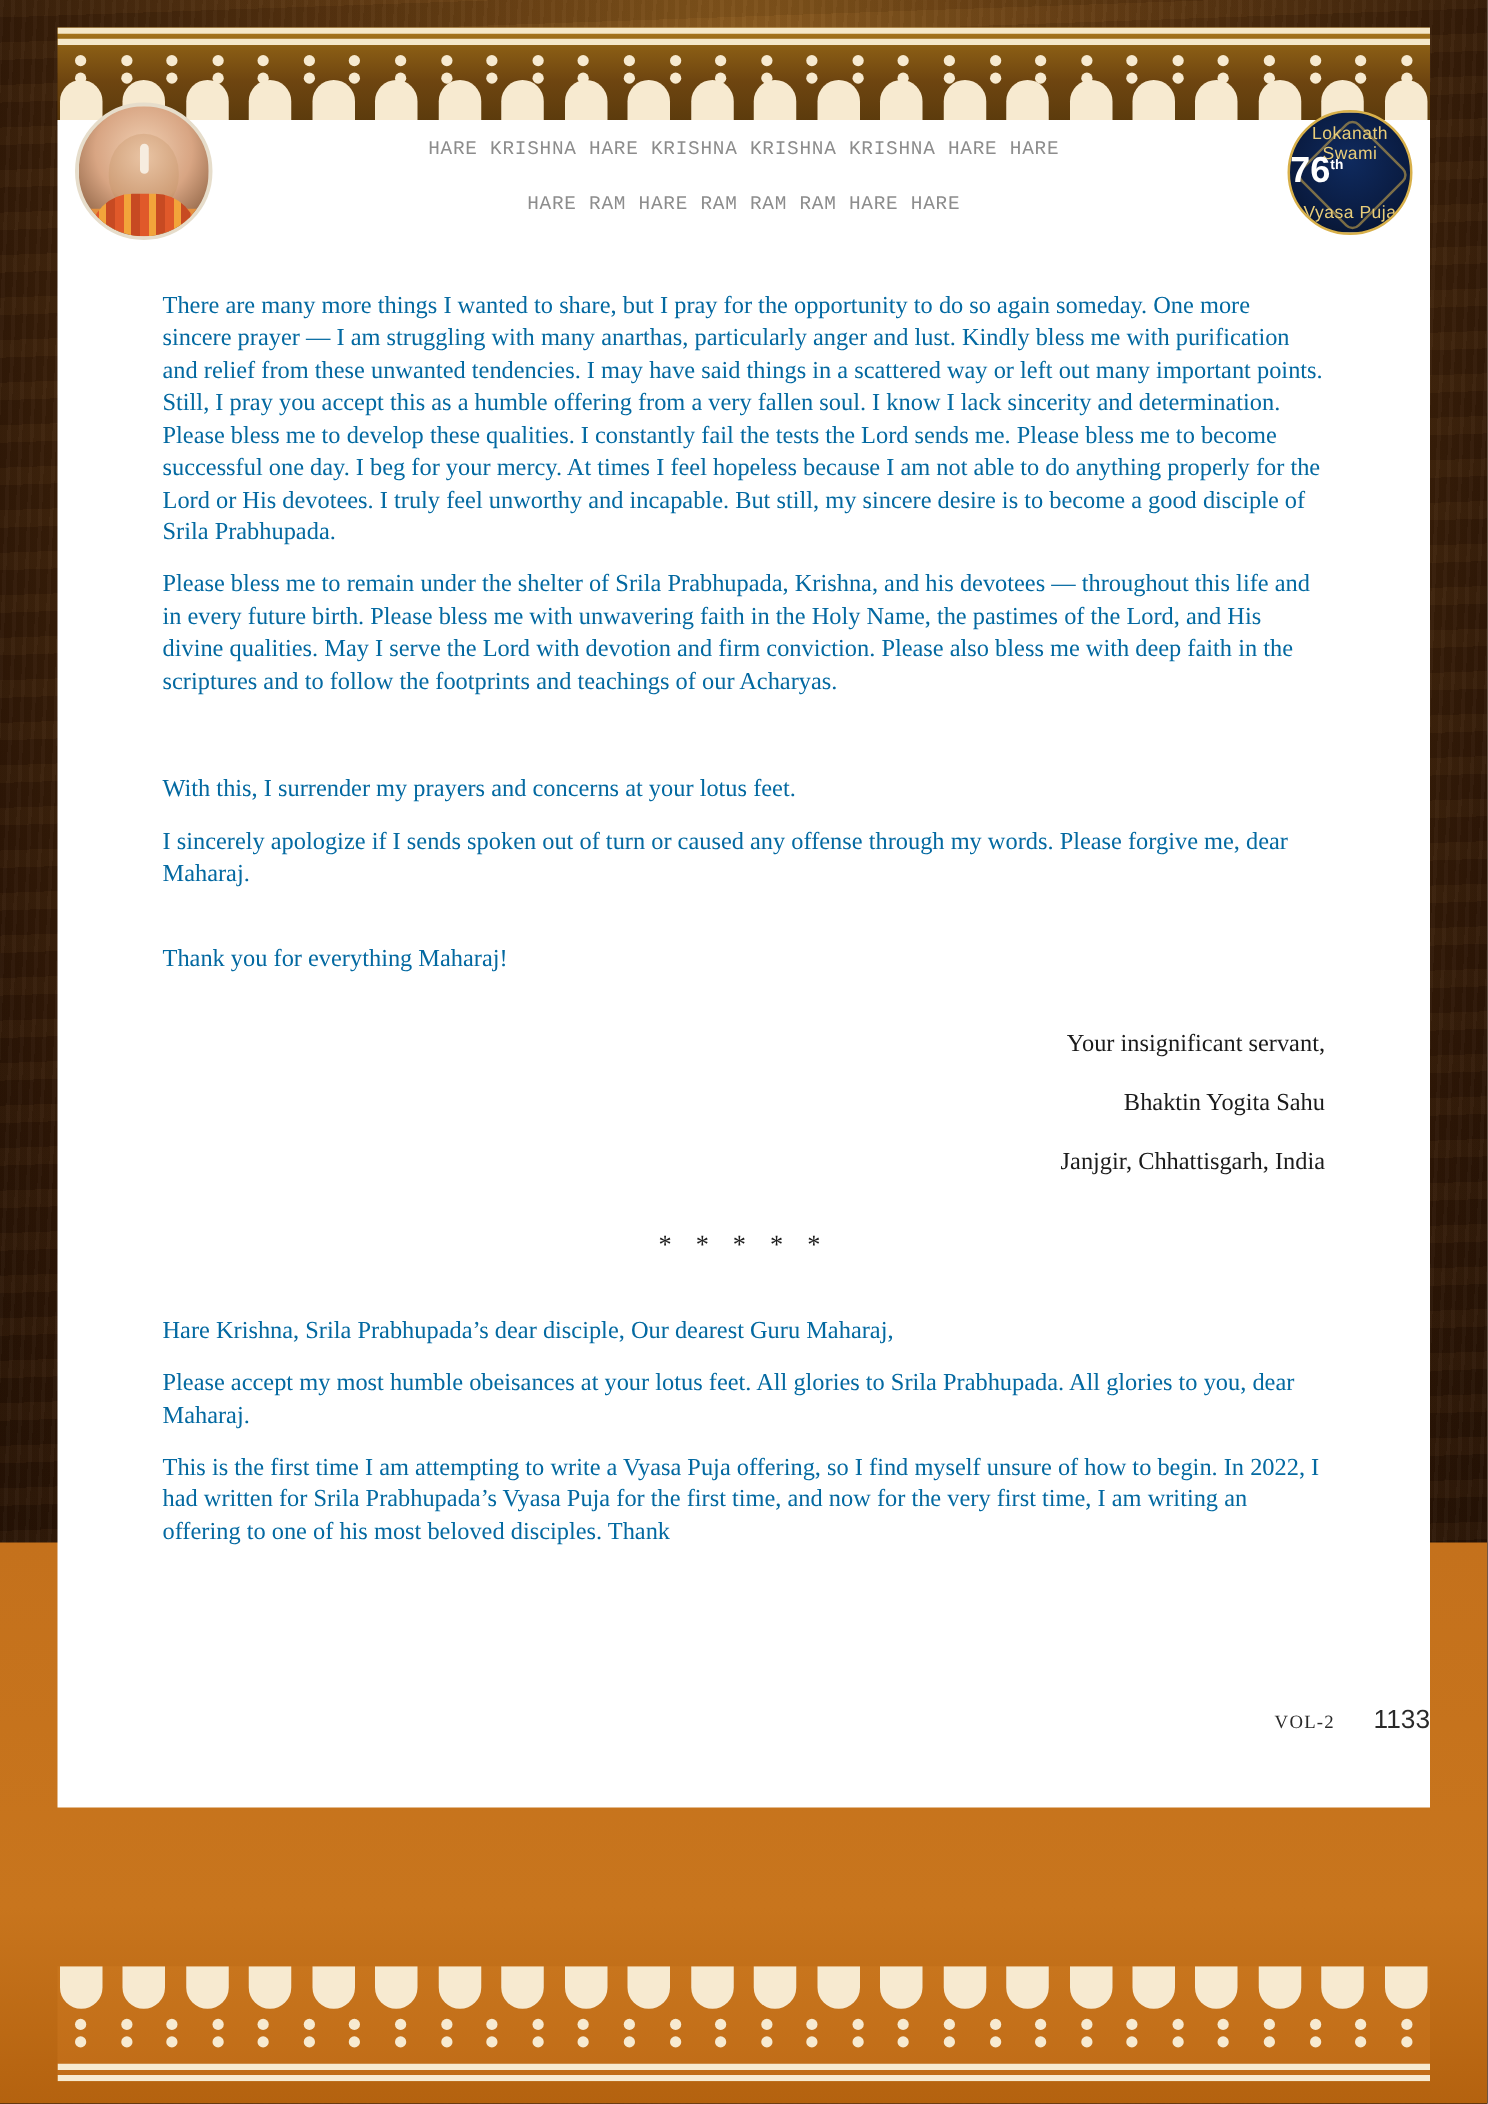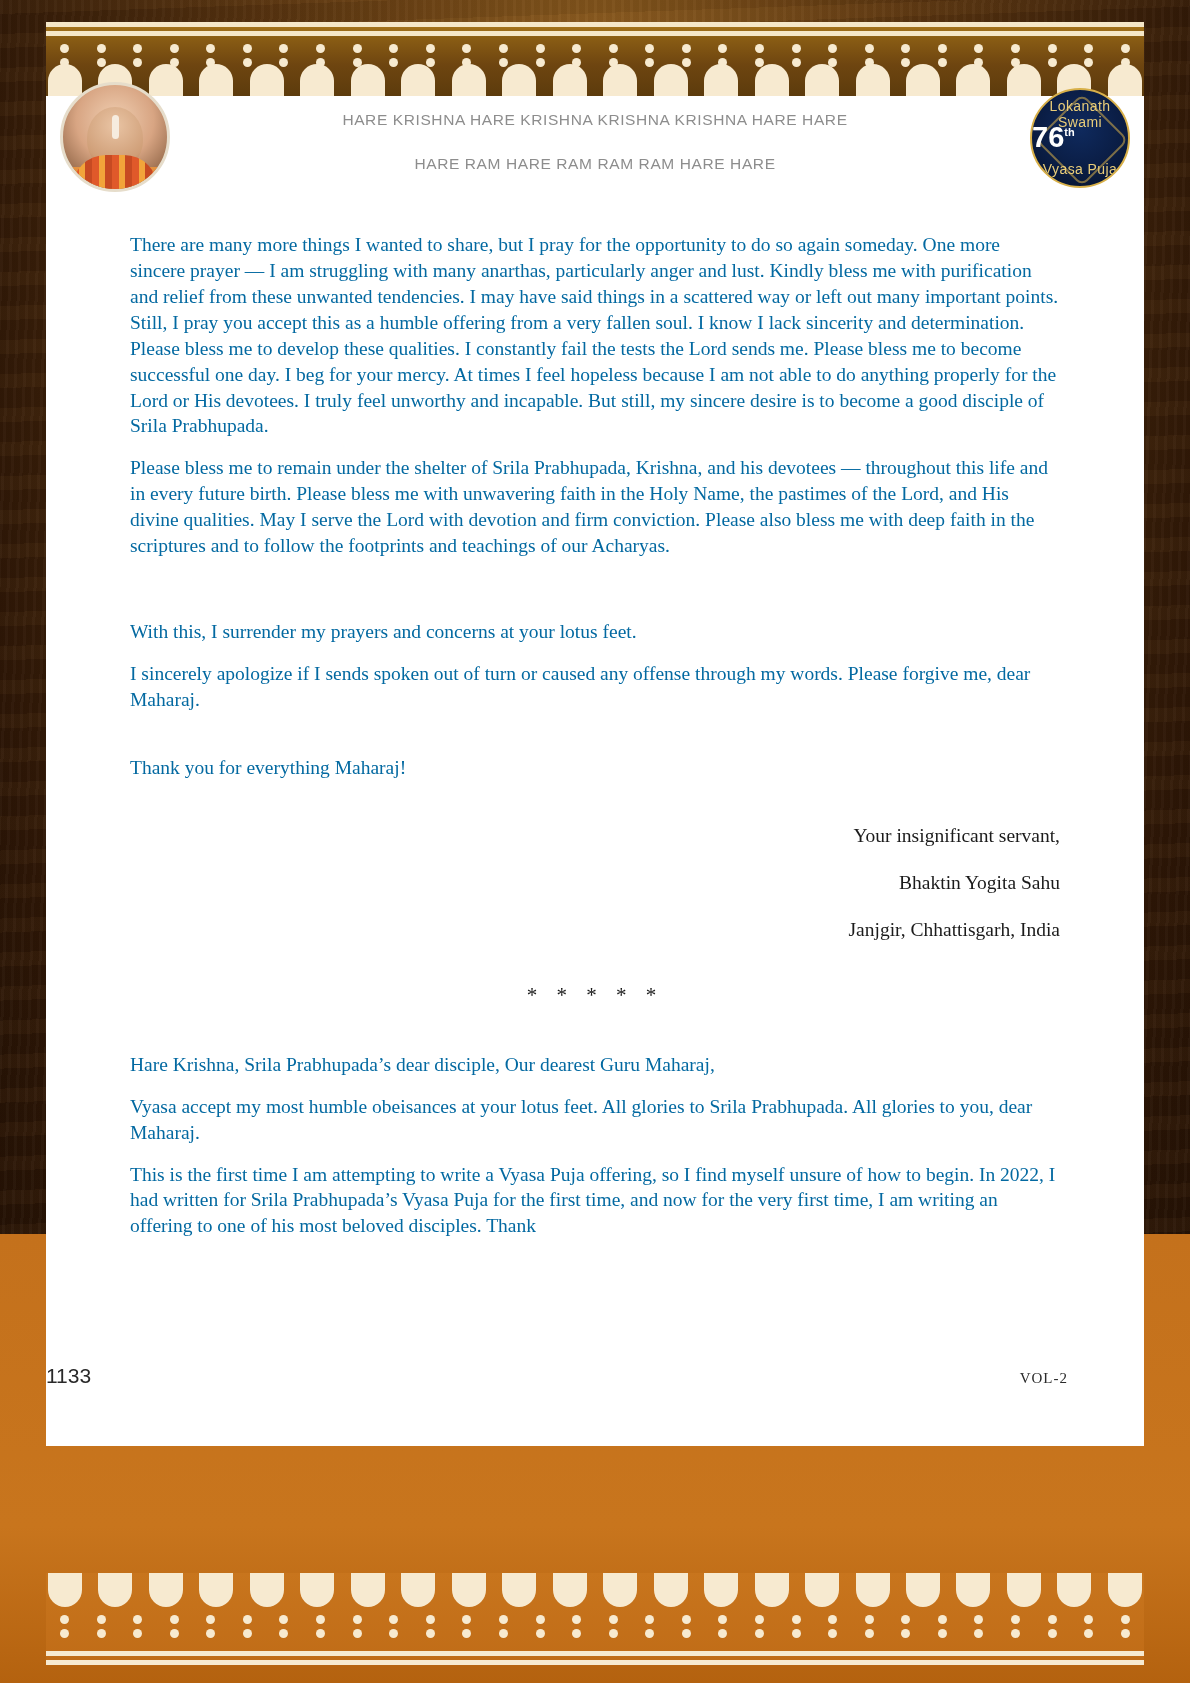--- a/index.html
+++ b/index.html
@@ -143,21 +143,21 @@
   .sheet-header {
     position: relative;
     height: 112px;
   }
   .mantra {
     position: absolute;
     left: 180px;
     right: 180px;
     top: 16px;
     text-align: center;
-    font-family: Liberation Sans, sans-serif;
+    font-family: Liberation Mono, monospace;
     color: #8d8d8d;
     font-size: 15.5px;
     letter-spacing: 0.6px;
     line-height: 1.0;
   }
   .mantra .l2 { margin-top: 28px; }
 
   .guru-photo {
     position: absolute;
     left: 14px;
@@ -284,24 +284,25 @@
   
   .footer {
     position: absolute;
     left: 0; right: 0;
     bottom: 52px;
     height: 30px;
   }
   .page-number {
     position: absolute;
     left: 0; right: 0;
-    text-align: left;
+    text-align: right;
     font-family: "Liberation Sans", sans-serif;
     font-size: 21px;
     color: #2a2a2a;
+    padding-left: 32px;
   }
   .vol-label {
     position: absolute;
     right: 76px;
     top: 6px;
     font-family: "Liberation Serif", serif;
     font-size: 15px;
     letter-spacing: 1px;
     color: #2a2a2a;
     text-align: right;
@@ -450,21 +451,21 @@
 
       <div class="spacer-md"></div>
 
       <p class="sig">Your insignificant servant,</p>
       <p class="sig">Bhaktin Yogita Sahu</p>
       <p class="sig">Janjgir, Chhattisgarh, India</p>
 
       <div class="stars">* * * * *</div>
 
       <p class="para">Hare Krishna, Srila Prabhupada’s dear disciple, Our dearest Guru Maharaj,</p>
-      <p class="para">Vyasa accept my most humble obeisances at your lotus feet. All glories to Srila Prabhupada. All glories to you, dear Maharaj.</p>
+      <p class="para">Please accept my most humble obeisances at your lotus feet. All glories to Srila Prabhupada. All glories to you, dear Maharaj.</p>
       <p class="para">This is the first time I am attempting to write a Vyasa Puja offering, so I find myself unsure of how to begin. In 2022, I had written for Srila Prabhupada’s Vyasa Puja for the first time, and now for the very first time, I am writing an offering to one of his most beloved disciples. Thank</p>
 
     </div>
 
     <div class="footer">
       <div class="page-number">1133</div>
       <div class="vol-label">VOL-2</div>
     </div>
 
   </div>

